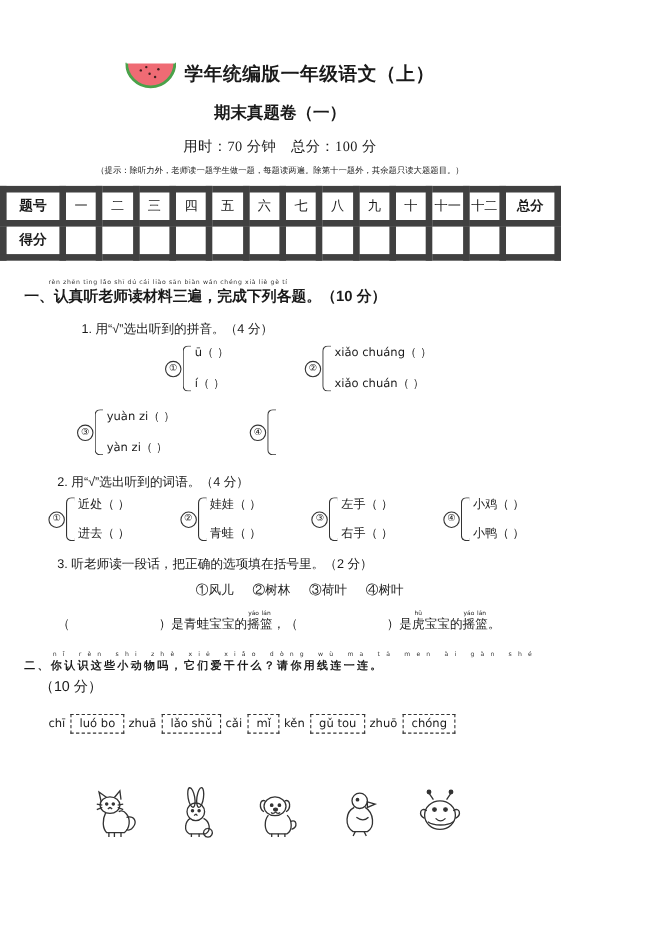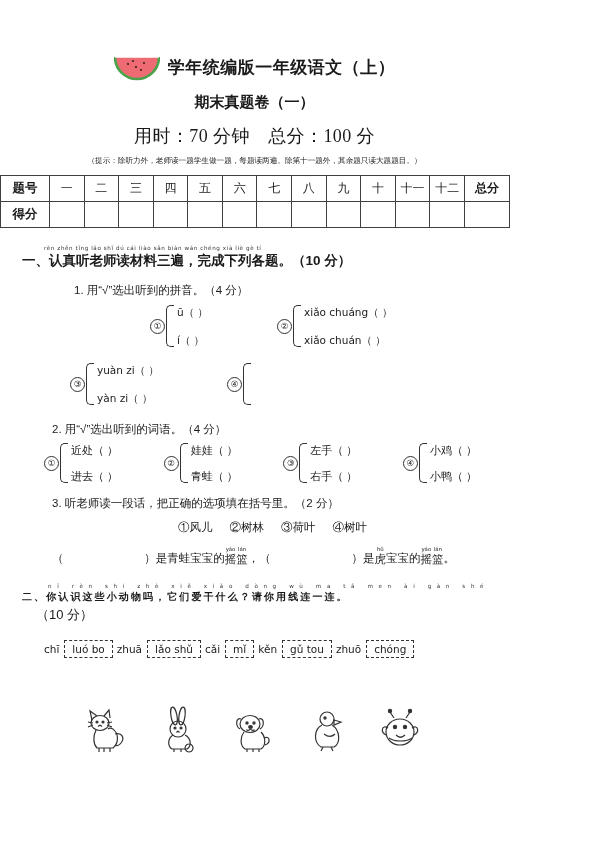--- a/index.html
+++ b/index.html
@@ -46,21 +46,21 @@
     letter-spacing: 0.5px;
     font-family: "Liberation Sans", sans-serif;
   }
   .title-sub {
     font-size: 15px;
     font-weight: bold;
     margin-top: 11px;
     font-family: "Liberation Sans", sans-serif;
   }
   .title-time {
-    font-size: 18px;
+    font-size: 13px;
     margin-top: 12px;
     letter-spacing: 0.4px;
   }
   .hint {
     font-size: 7.6px;
     margin-top: 8px;
     color: #222;
     letter-spacing: 0px;
   }
 
@@ -68,21 +68,21 @@
   .score-table-wrap {
     margin: 9px auto 0 auto;
     width: 510px;
   }
   table.score-table {
     border-collapse: collapse;
     width: 100%;
     table-layout: fixed;
   }
   table.score-table td {
-    border: 1px solid #404040;
+    border: 6px solid #404040;
     height: 23px;
     text-align: center;
     vertical-align: middle;
     font-size: 12px;
     font-family: "Liberation Sans", sans-serif;
   }
   table.score-table td.rowhead {
     font-weight: bold;
     width: 46px;
     font-size: 12.5px;

